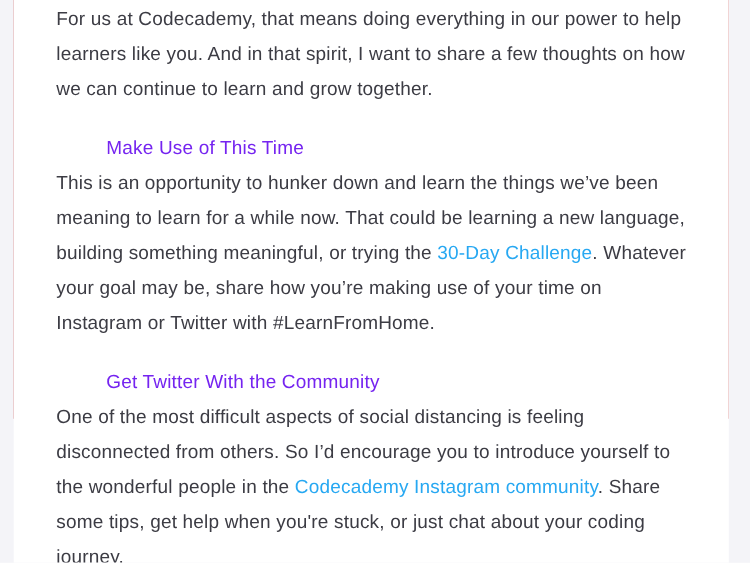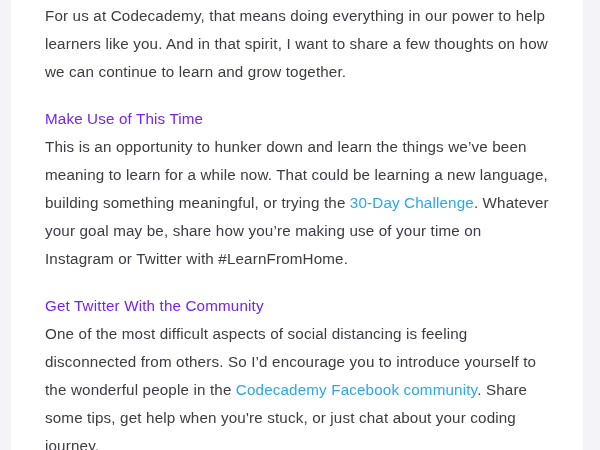--- a/index.html
+++ b/index.html
@@ -42,20 +42,21 @@
     margin: 0;
     font-size: 15.2px;
     line-height: 28px;
     color: #3c3c44;
     letter-spacing: 0.01em;
     text-rendering: optimizeLegibility;
   }
 
   p.para + h3.section-heading {
     margin-top: 19px;
+    margin-left: 40px;
   }
 
   h3.section-heading {
     margin: 0;
     font-size: 15.2px;
     line-height: 28px;
     font-weight: 400;
     color: #7524f0;
     letter-spacing: 0.01em;
   }
@@ -85,18 +86,18 @@
 
   <div id="content-column">
     <div class="article-body">
 
       <p class="para">For us at Codecademy, that means doing everything in our power to help learners like you. And in that spirit, I want to share a few thoughts on how we can continue to learn and grow together.</p>
 
       <h3 class="section-heading">Make Use of This Time</h3>
       <p class="para"><span>This is an opportunity to hunker down and learn the things we’ve been meaning to learn for a while now. That could be learning a new language, building something meaningful, or trying the </span><a class="inline-link" href="#">30-Day Challenge</a><span>. Whatever your goal may be, share how you’re making use of your time on Instagram or Twitter with #LearnFromHome.</span></p>
 
       <h3 class="section-heading">Get Twitter With the Community</h3>
-      <p class="para"><span>One of the most difficult aspects of social distancing is feeling disconnected from others. So I’d encourage you to introduce yourself to the wonderful people in the </span><a class="inline-link" href="#">Codecademy Facebook community</a><span>. Share some tips, get help when you're stuck, or just chat about your coding journey.</span></p>
+      <p class="para"><span>One of the most difficult aspects of social distancing is feeling disconnected from others. So I’d encourage you to introduce yourself to the wonderful people in the </span><a class="inline-link" href="#">Codecademy Instagram community</a><span>. Share some tips, get help when you're stuck, or just chat about your coding journey.</span></p>
 
     </div>
   </div>
 
 </div>
 
 </body></html>

